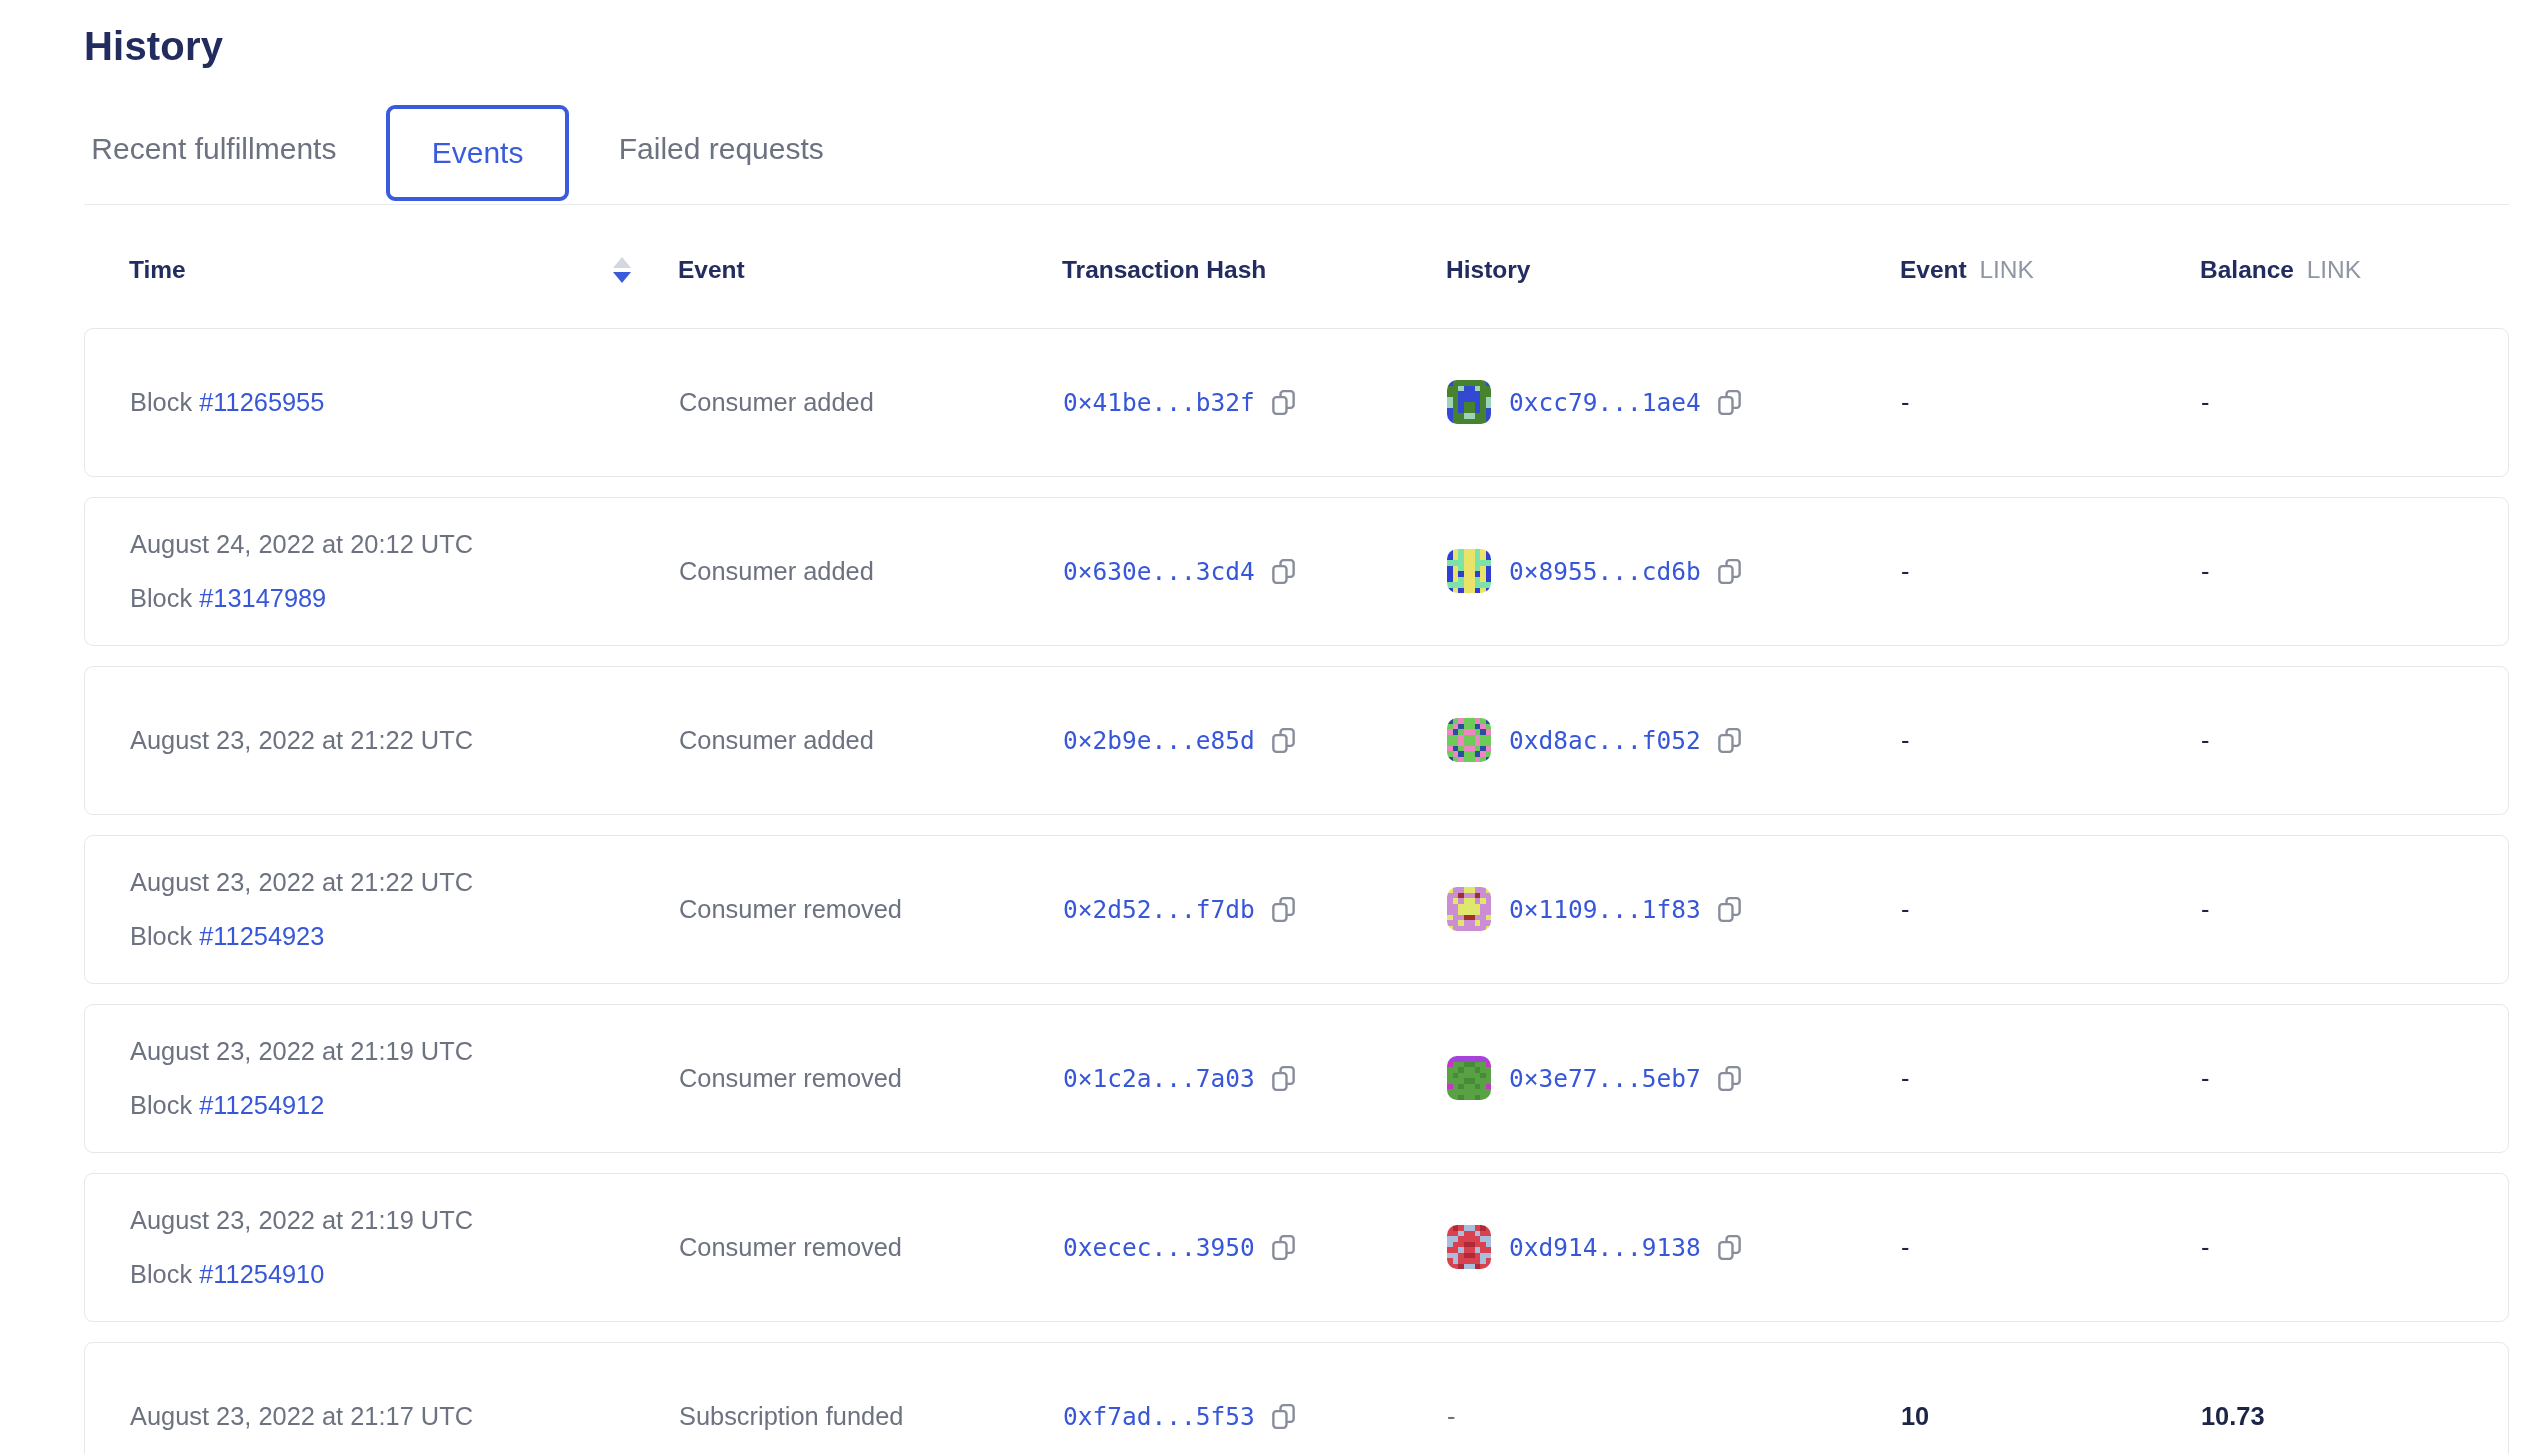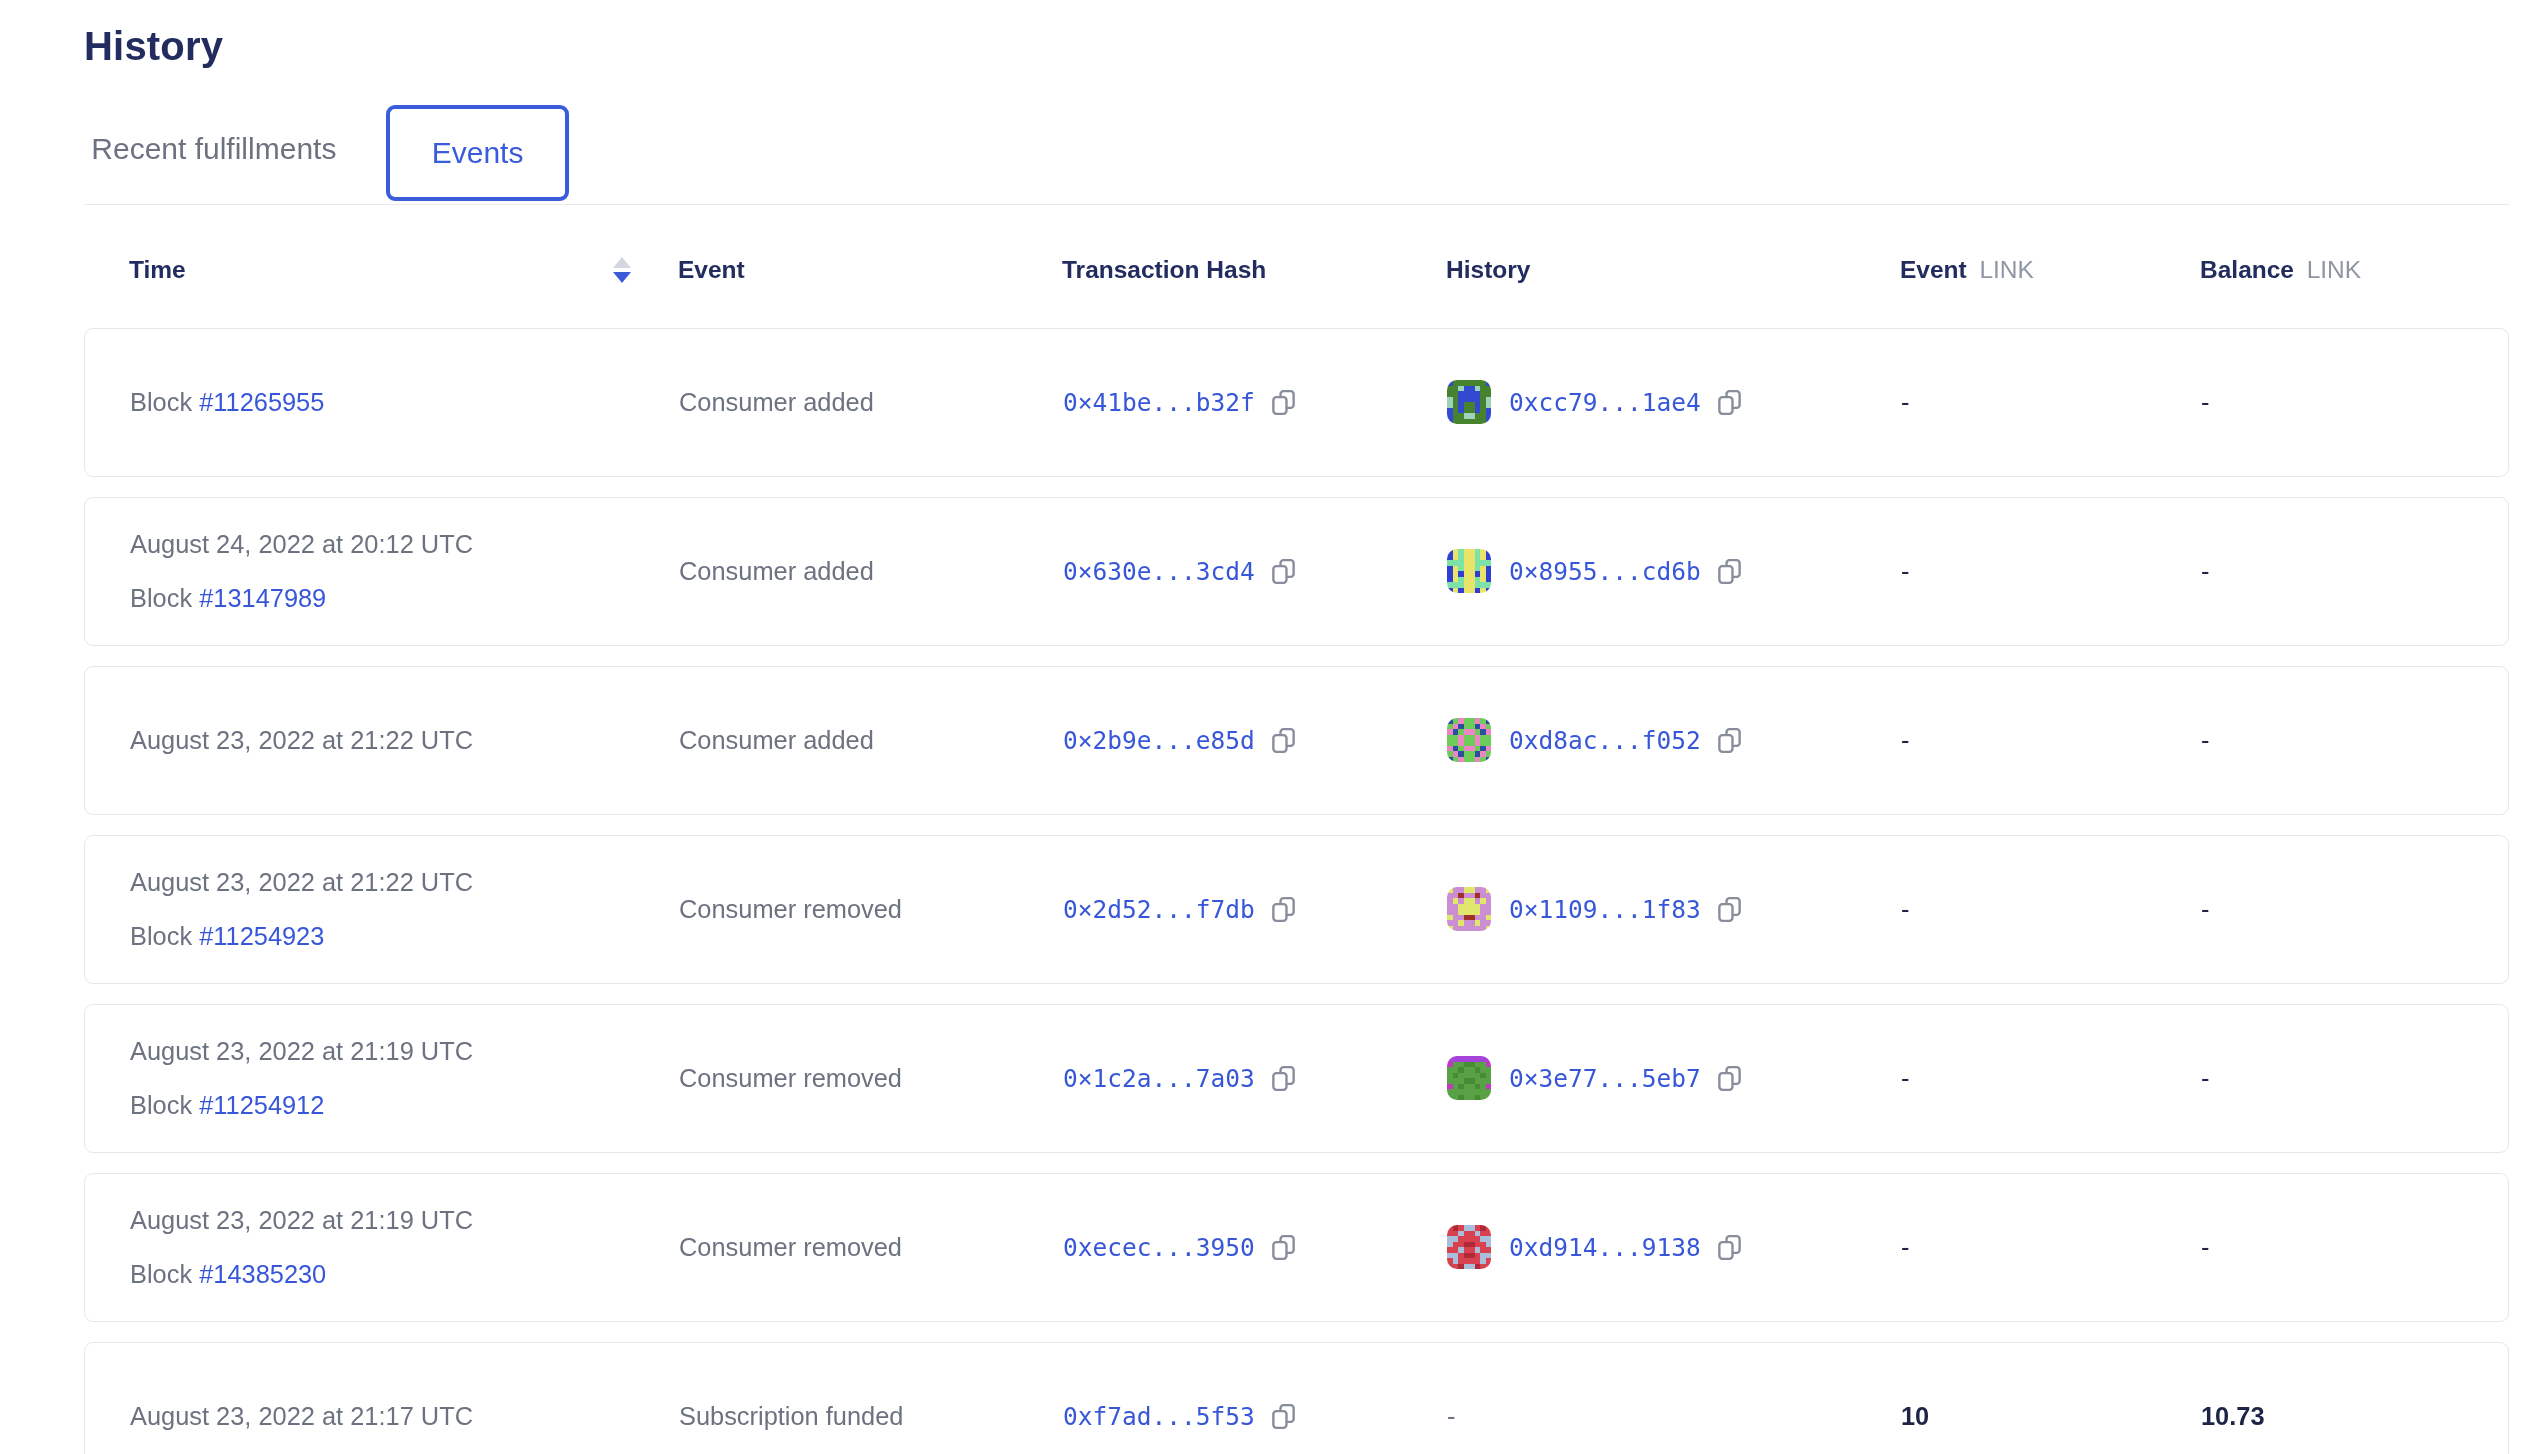--- a/index.html
+++ b/index.html
@@ -55,20 +55,21 @@
 </head>
 <body>
 
 <div class="page">
 
   <h1 class="page-title">History</h1>
 
   <div class="tabs">
     <div class="tab">Recent fulfillments</div>
     <div class="tab active">Events</div>
+    <div class="tab">Failed requests</div>
   </div>
 
   <div class="grid table-head">
     <div class="th">
       <span>Time</span>
       <span class="sort">
         <span class="tri-up"></span>
         <span class="tri-down"></span>
       </span>
     </div>
@@ -564,21 +565,21 @@
     </div>
     <div class="val">-</div>
     <div class="val">-</div>
   </div>
 
   <div class="grid row-card">
     <div class="time-cell">
       <span class="date">August 23, 2022 at 21:19 UTC</span>
       <span class="block-line">
         <span>Block</span>
-        <span class="block-link">#14385230</span>
+        <span class="block-link">#11254910</span>
       </span>
     </div>
     <div class="event">Consumer removed</div>
     <div class="hash-cell">
       <span class="hash-link">0xecec...3950</span>
       <span class="copy-btn">
         <svg class="copy-svg" width="29" height="31" viewBox="0 0 24 26" fill="none">
           <rect x="9.5" y="3.5" width="11" height="14" rx="2.5" stroke="#878d9a" stroke-width="2" fill="#ffffff"></rect>
           <rect x="3.5" y="8.5" width="11" height="14" rx="2.5" stroke="#878d9a" stroke-width="2" fill="#ffffff"></rect>
         </svg>

